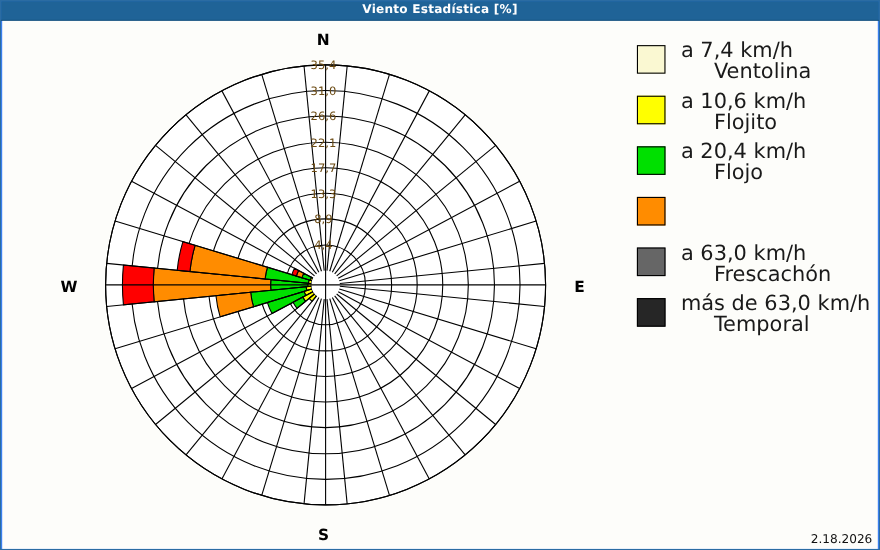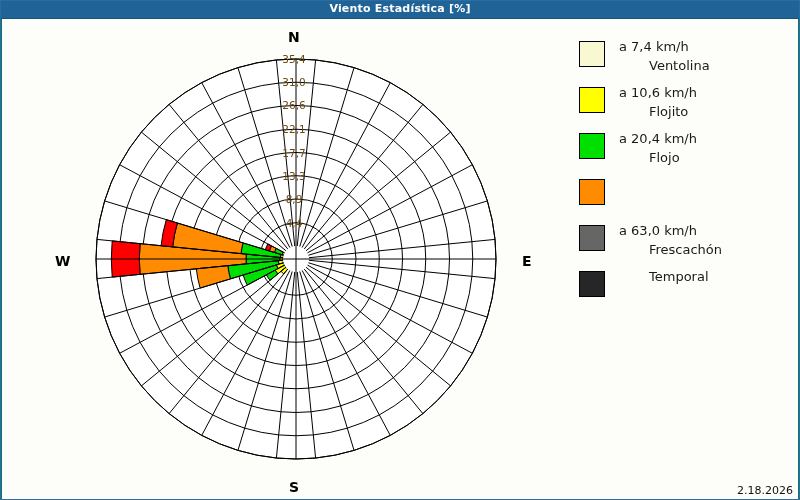--- a/index.html
+++ b/index.html
@@ -6,21 +6,21 @@
   html,body{margin:0;padding:0;}
   body{
     width:800px;height:500px;overflow:hidden;
     background:#ffffff;
     font-family:"DejaVu Sans", sans-serif;
   }
   #app{
     position:relative;width:800px;height:500px;
     box-sizing:border-box;
     border:1px solid #2b6ca3;
-    background:#0f766e;
+    background:#3b82f6;
   }
   
   #titlebar{
     position:absolute;left:0;top:0;width:798px;height:17px;
     background:#1f6397;
     border-bottom:1px solid #17527f;
   }
   #titlebar .tb-text{
     position:absolute;left:0;top:1px;width:798px;
     text-align:center;
@@ -45,21 +45,21 @@
   }
   .leg-swatch{
     position:absolute;left:0;top:4px;
     width:26px;height:26px;
     border:1px solid #000;
     box-sizing:border-box;
   }
   .leg-txt{
     position:absolute;left:40px;top:0px;
     color:#1a1a1a;
-    font-size:13px;
+    font-size:19px;
     line-height:19px;
     font-family:"DejaVu Sans", sans-serif;
     white-space:nowrap;
   }
   .leg-l2{color:#1a1a1a;margin-left:30px;}
   
   .compass{
     position:absolute;
     font-size:14px;font-weight:bold;color:#000;
     font-family:"DejaVu Sans", sans-serif;
@@ -224,20 +224,21 @@
       <div class="leg-swatch" style="background:#666666"></div>
       <div class="leg-txt">
         <div>a 63,0 km/h</div>
         <div class="leg-l2">Frescachón</div>
       </div>
     </div>
 
     <div class="leg-row">
       <div class="leg-swatch" style="background:#262626"></div>
       <div class="leg-txt">
+        <div>más de 63,0 km/h</div>
         <div class="leg-l2">Temporal</div>
       </div>
     </div>
 
   </div>
 
   <div id="datestamp">2.18.2026</div>
 
 </div>
 

